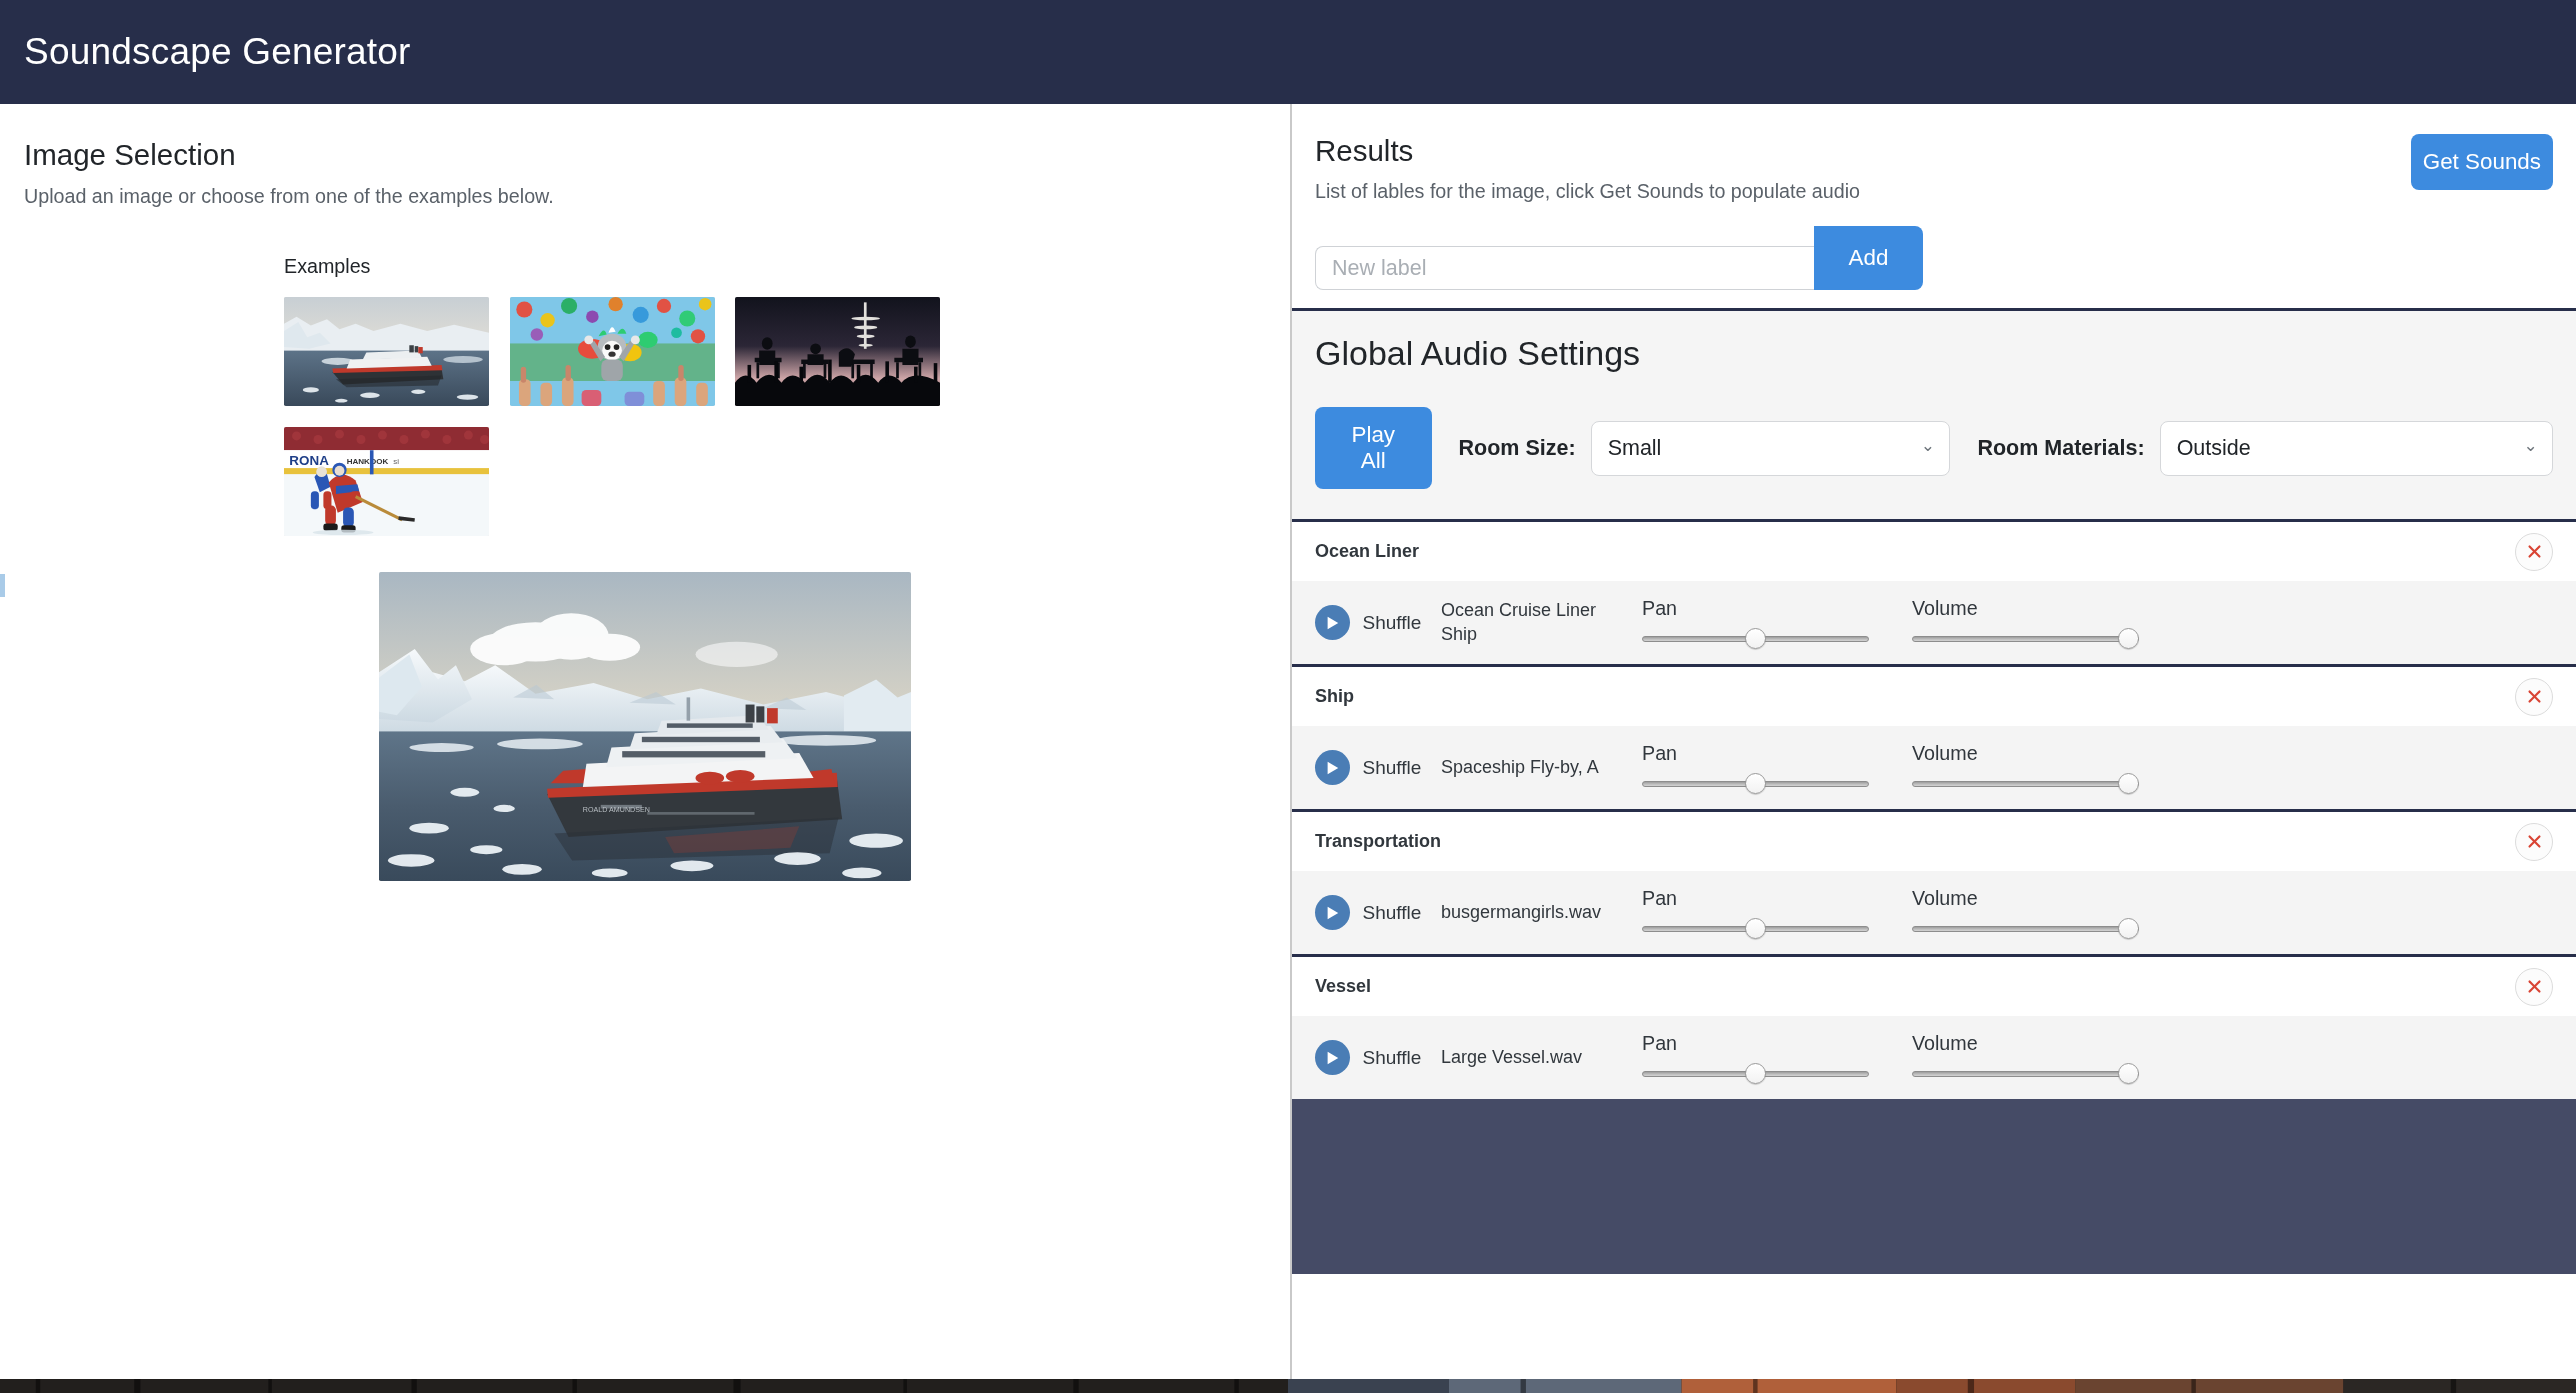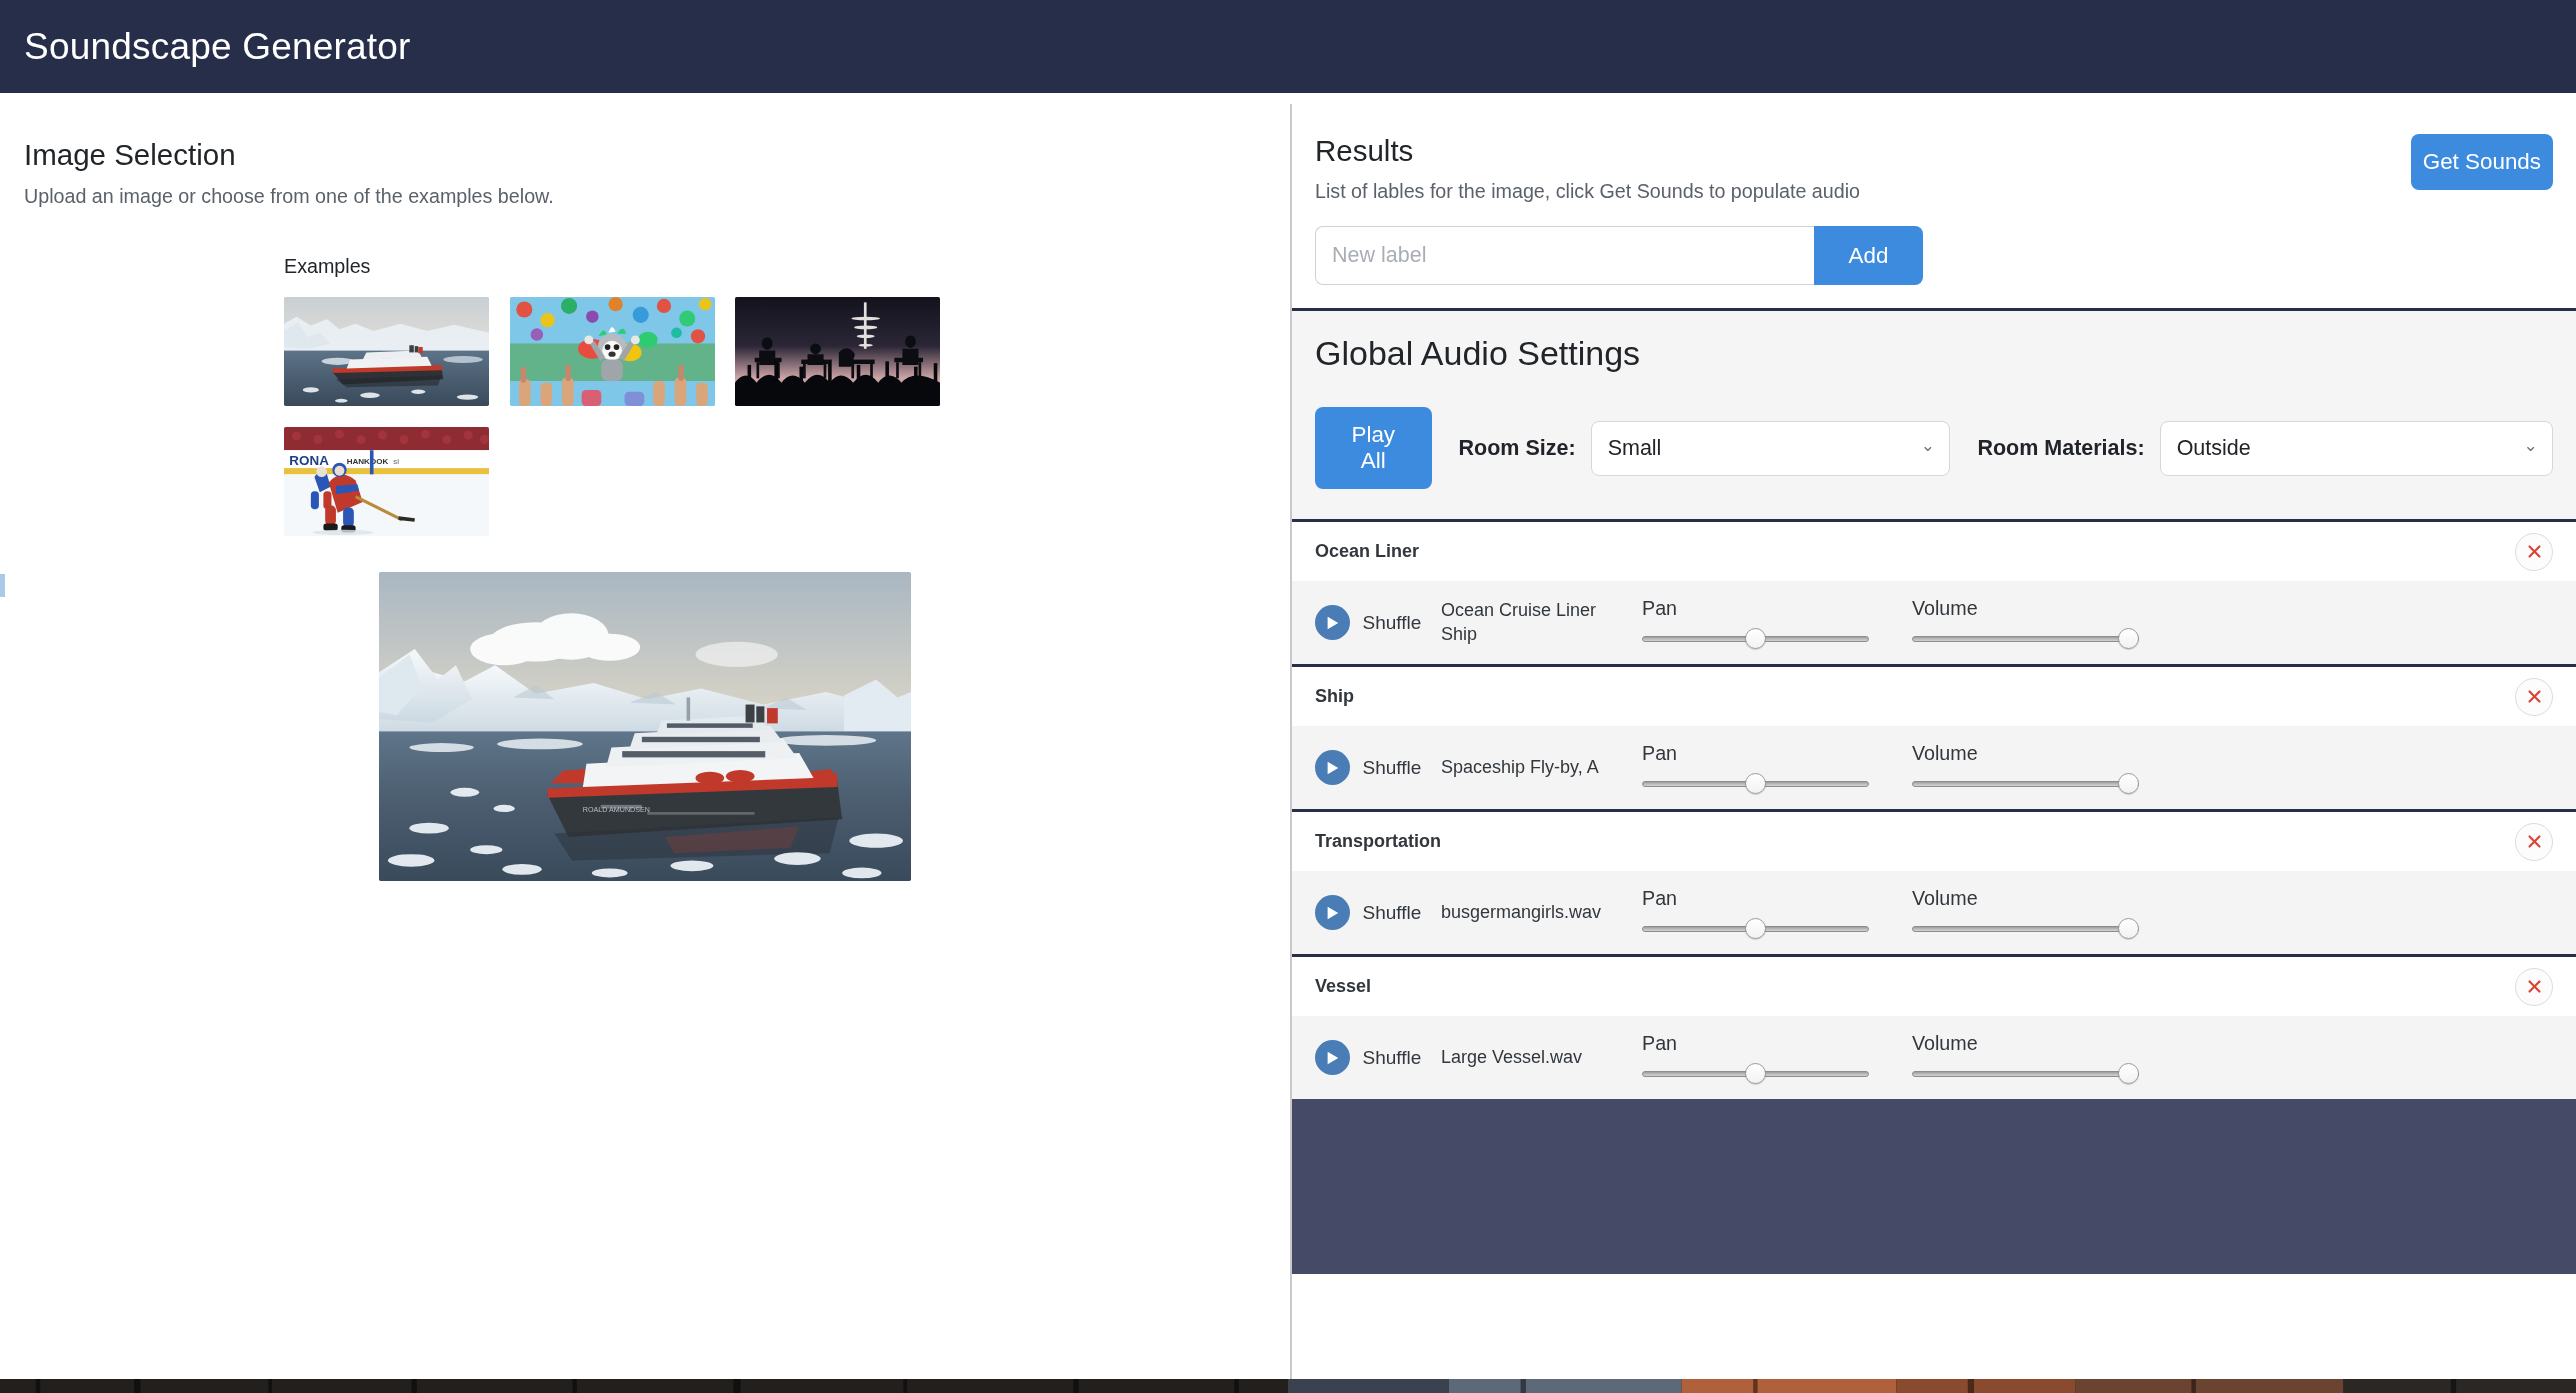--- a/index.html
+++ b/index.html
@@ -7,21 +7,21 @@
   body {
     width:2576px; height:1394px;
     font-family:"Liberation Sans", sans-serif;
     background:#ffffff;
     overflow:hidden;
     position:relative;
   }
 
   
   #app-header {
-    position:absolute; left:0; top:0; width:2576px; height:93px;
+    position:absolute; left:0; top:0; width:2576px; height:104px;
     background:#272E4A;
     display:flex; align-items:center;
   }
   #app-header .title {
     color:#ffffff; font-size:37px; font-weight:400; letter-spacing:0.2px;
     padding-left:24px;
   }
 
   
   #body-split {
@@ -80,24 +80,25 @@
   #results-title { font-size:29.5px; color:#212529; margin:0 0 12.5px 0; font-weight:400; }
   #results-sub { font-size:19.7px; color:#5a6169; margin:0 0 23px 0; }
   #get-sounds-button {
     position:absolute; right:23px; top:30px;
     background:#3d8bdf; color:#fff; border:none; border-radius:8px;
     font-size:22.4px; padding:15px 12px; cursor:pointer;
     font-family:"Liberation Sans", sans-serif;
   }
   #label-input-group { display:flex; width:608px; }
   #new-label-input {
-    flex:1; height:59px; border:1.8px solid #cfd2d6; border-right:none;
+    flex:1; height:44px; border:1.8px solid #cfd2d6; border-right:none;
     border-radius:8px 0 0 8px; font-size:21.5px; padding:0 16px;
     color:#212529; font-family:"Liberation Sans", sans-serif; outline:none;
     background:#fff;
+    margin-top:20px;
   }
   #new-label-input::placeholder { color:#a9aeb4; }
   #add-label-button {
     width:109px; background:#3d8bdf; color:#fff; border:none;
     border-radius:0 8px 8px 0; font-size:22.4px; cursor:pointer;
     font-family:"Liberation Sans", sans-serif;
   }
 
   #global-audio-section {
     border-top:3.6px solid #272E4A;

